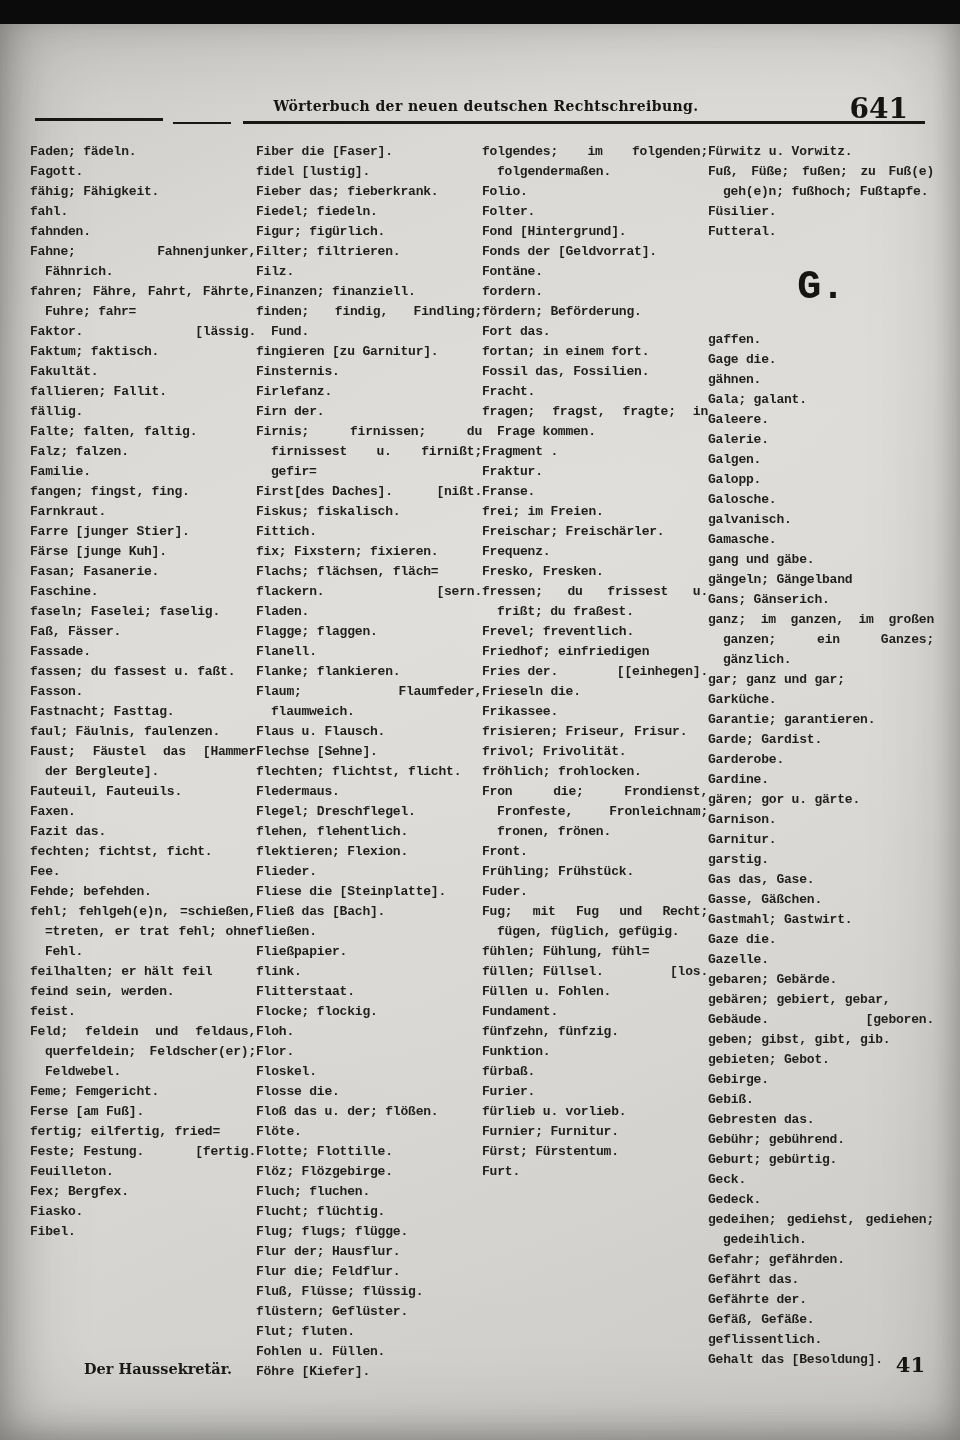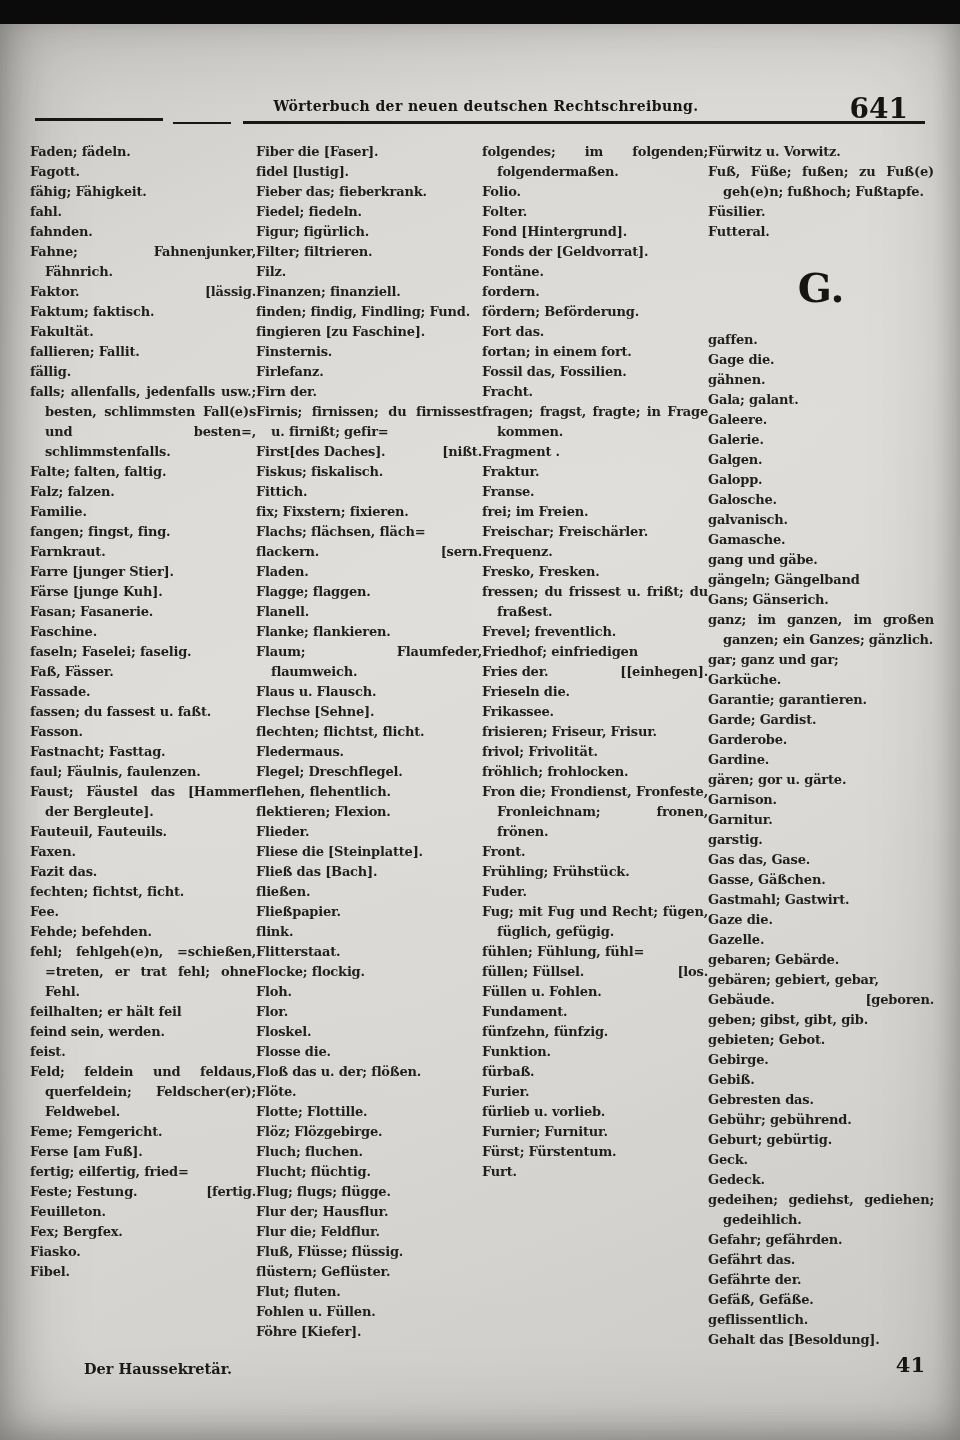--- a/index.html
+++ b/index.html
@@ -47,20 +47,21 @@
     color: #171513;
   }
   .rule { position: absolute; background: #191715; height: 2px; }
   .rule-frag1 { top: 106px; left: 35px; width: 128px; height: 3px; }
   .rule-frag2 { top: 110px; left: 173px; width: 58px; }
   .rule-main  { top: 109px; left: 243px; width: 682px; height: 3px; }
   .columns {
     position: absolute;
     top: 130px; left: 30px; right: 26px; bottom: 40px;
     display: flex;
+    font-family: Liberation Mono, monospace;
   }
   .column {
     flex: 1 1 0;
     min-width: 0;
     font-size: 13px;
     font-weight: bold;
     line-height: 20px;
     letter-spacing: -0.2px;
     color: #211f1c;
     text-align: justify;
@@ -118,29 +119,29 @@
   <div class="rule rule-main"></div>
 
   <div class="columns">
     <div class="column">
         <div class="entry">Faden; fädeln.</div>
         <div class="entry">Fagott.</div>
         <div class="entry">fähig; Fähigkeit.</div>
         <div class="entry">fahl.</div>
         <div class="entry">fahnden.</div>
         <div class="entry">Fahne; Fahnenjunker, Fähnrich.</div>
+        <div class="entry">fahren; Fähre, Fahrt, Fährte, Fuhre; fahr=</div>
         <div class="entry split">
           <span>Faktor.</span>
           <span>[lässig.</span>
         </div>
         <div class="entry">Faktum; faktisch.</div>
         <div class="entry">Fakultät.</div>
         <div class="entry">fallieren; Fallit.</div>
         <div class="entry">fällig.</div>
-        <div class="entry">falls; allenfalls, jedenfalls usw.; besten, schlimmsten Fall(e)s und besten=, schlimmstenfalls.</div>
         <div class="entry">Falte; falten, faltig.</div>
         <div class="entry">Falz; falzen.</div>
         <div class="entry">Familie.</div>
         <div class="entry">fangen; fingst, fing.</div>
         <div class="entry">Farnkraut.</div>
         <div class="entry">Farre [junger Stier].</div>
         <div class="entry">Färse [junge Kuh].</div>
         <div class="entry">Fasan; Fasanerie.</div>
         <div class="entry">Faschine.</div>
         <div class="entry">faseln; Faselei; faselig.</div>
@@ -177,21 +178,21 @@
     <div class="column">
         <div class="entry">Fiber die [Faser].</div>
         <div class="entry">fidel [lustig].</div>
         <div class="entry">Fieber das; fieberkrank.</div>
         <div class="entry">Fiedel; fiedeln.</div>
         <div class="entry">Figur; figürlich.</div>
         <div class="entry">Filter; filtrieren.</div>
         <div class="entry">Filz.</div>
         <div class="entry">Finanzen; finanziell.</div>
         <div class="entry">finden; findig, Findling; Fund.</div>
-        <div class="entry">fingieren [zu Faschine].</div>
+        <div class="entry">fingieren [zu Garnitur].</div>
         <div class="entry">Finsternis.</div>
         <div class="entry">Firlefanz.</div>
         <div class="entry">Firn der.</div>
         <div class="entry">Firnis; firnissen; du firnissest u. firnißt; gefir=</div>
         <div class="entry split">
           <span>First[des Daches].</span>
           <span>[nißt.</span>
         </div>
         <div class="entry">Fiskus; fiskalisch.</div>
         <div class="entry">Fittich.</div>

